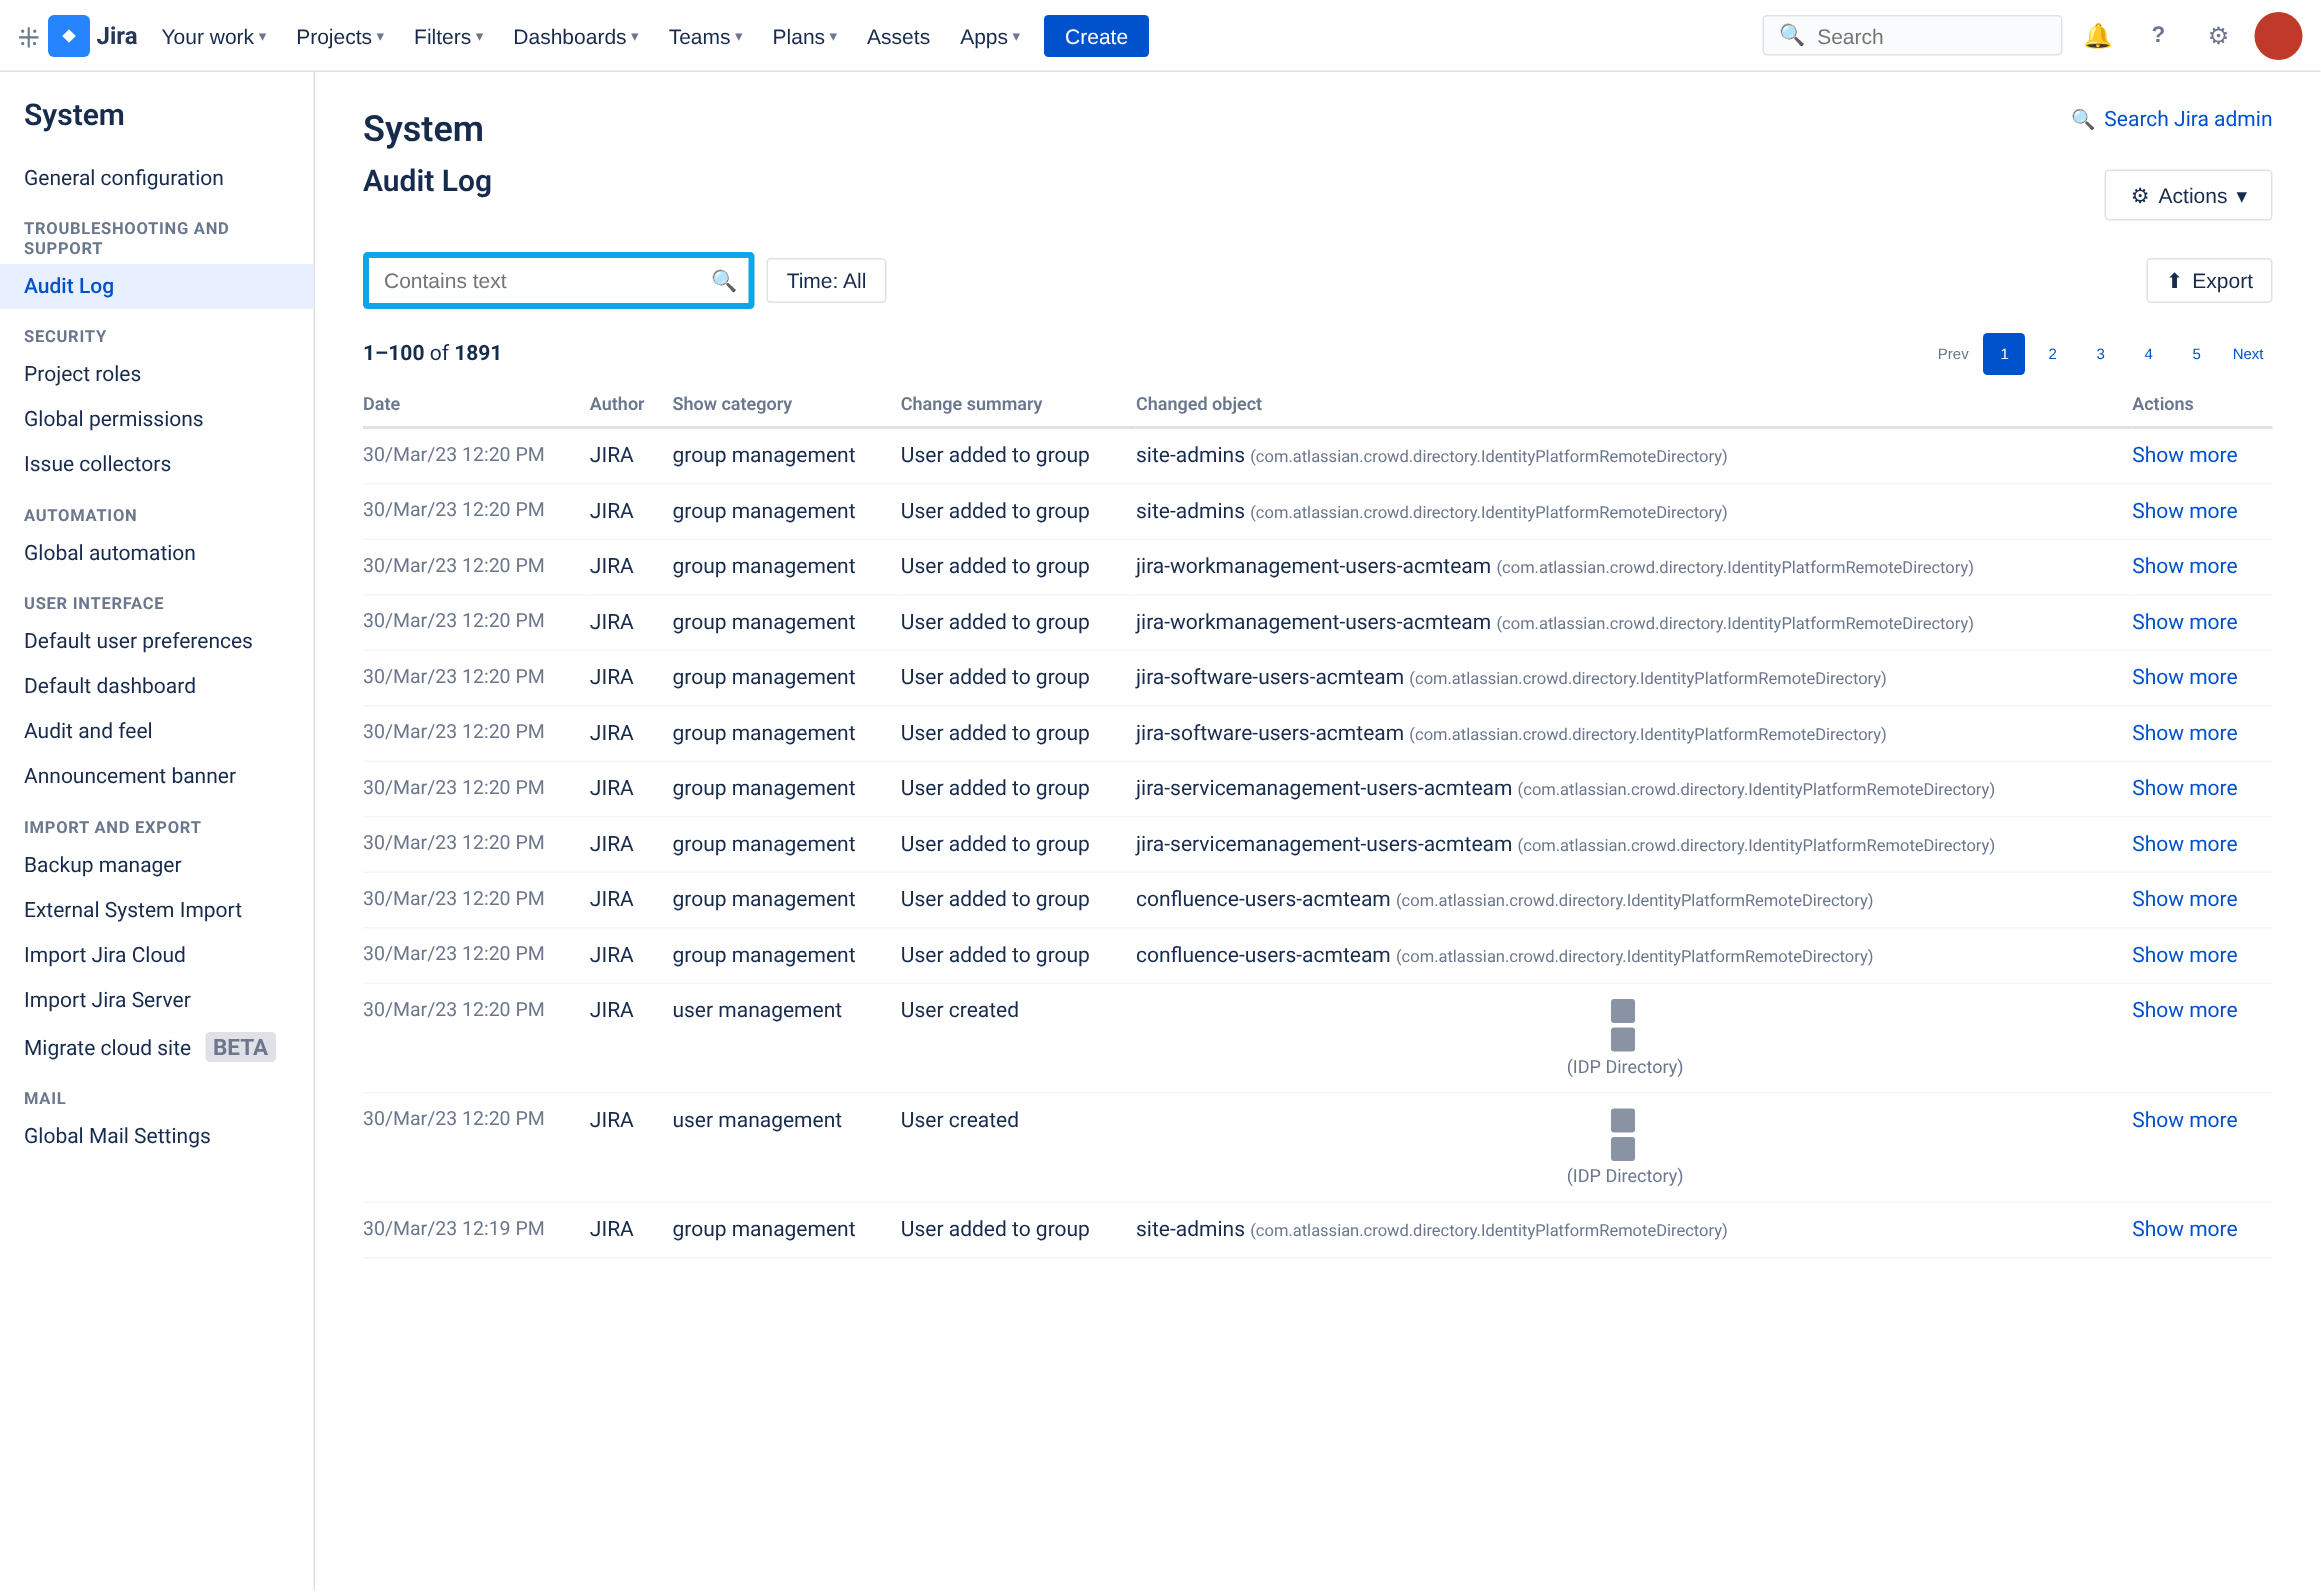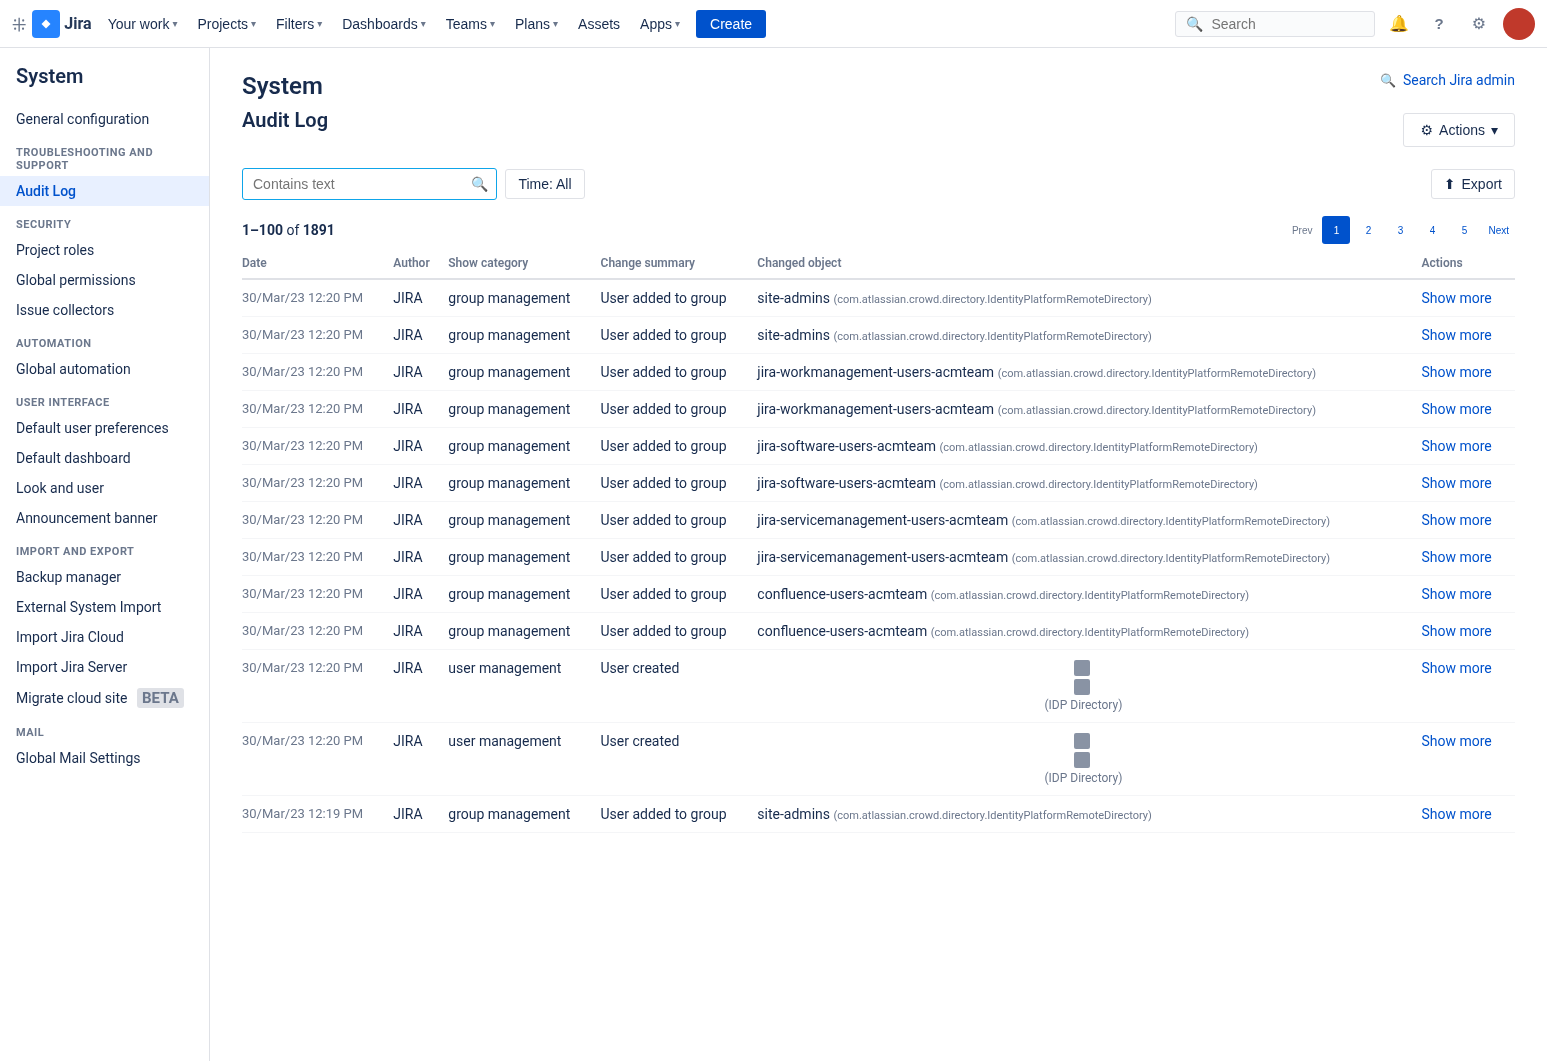--- a/index.html
+++ b/index.html
@@ -40,21 +40,21 @@
     
     .main { flex: 1; overflow-y: auto; padding: 24px 32px; }
     .page-header { display: flex; align-items: flex-start; justify-content: space-between; margin-bottom: 8px; }
     .page-title { font-size: 24px; font-weight: 600; color: #172b4d; }
     .search-admin-link { display: flex; align-items: center; gap: 6px; font-size: 14px; color: #0052cc; cursor: pointer; }
     .section-title { font-size: 20px; font-weight: 600; color: #172b4d; margin-bottom: 20px; }
     .section-header { display: flex; align-items: center; justify-content: space-between; margin-bottom: 16px; }
 
     
     .toolbar { display: flex; align-items: center; gap: 8px; margin-bottom: 16px; }
-    .text-filter { display: flex; align-items: center; border: 1px solid #0ea5e9; border-radius: 3px; background: #fff; }
+    .text-filter { display: flex; align-items: center; border: 4px solid #0ea5e9; border-radius: 3px; background: #fff; }
     .text-filter input { border: none; outline: none; padding: 7px 10px; font-size: 14px; color: #172b4d; width: 220px; background: transparent; }
     .text-filter-icon { padding: 0 8px; color: #6b778c; }
     .time-filter { border: 1px solid #dfe1e6; border-radius: 3px; padding: 6px 12px; font-size: 14px; color: #172b4d; background: #fff; cursor: pointer; }
     .export-btn { display: flex; align-items: center; gap: 6px; margin-left: auto; padding: 6px 12px; border: 1px solid #dfe1e6; border-radius: 3px; background: #fff; font-size: 14px; color: #172b4d; cursor: pointer; }
     .actions-btn { display: flex; align-items: center; gap: 6px; padding: 8px 16px; border: 1px solid #dfe1e6; border-radius: 3px; background: #fff; font-size: 14px; color: #172b4d; cursor: pointer; }
 
     
     .pagination-row { display: flex; align-items: center; justify-content: flex-end; gap: 4px; margin-bottom: 4px; }
     .pag-info { font-size: 14px; color: #172b4d; margin-right: auto; }
     .pag-info strong { font-weight: 700; }
@@ -154,21 +154,21 @@
     <a class="sidebar-item">Project roles</a>
     <a class="sidebar-item">Global permissions</a>
     <a class="sidebar-item">Issue collectors</a>
 
     <div class="sidebar-section">AUTOMATION</div>
     <a class="sidebar-item">Global automation</a>
 
     <div class="sidebar-section">USER INTERFACE</div>
     <a class="sidebar-item">Default user preferences</a>
     <a class="sidebar-item">Default dashboard</a>
-    <a class="sidebar-item">Look and user</a>
+    <a class="sidebar-item">Audit and feel</a>
     <a class="sidebar-item">Announcement banner</a>
 
     <div class="sidebar-section">IMPORT AND EXPORT</div>
     <a class="sidebar-item">Backup manager</a>
     <a class="sidebar-item">External System Import</a>
     <a class="sidebar-item">Import Jira Cloud</a>
     <a class="sidebar-item">Import Jira Server</a>
     <a class="sidebar-item">
       Migrate cloud site
       <span class="beta-badge">BETA</span>

